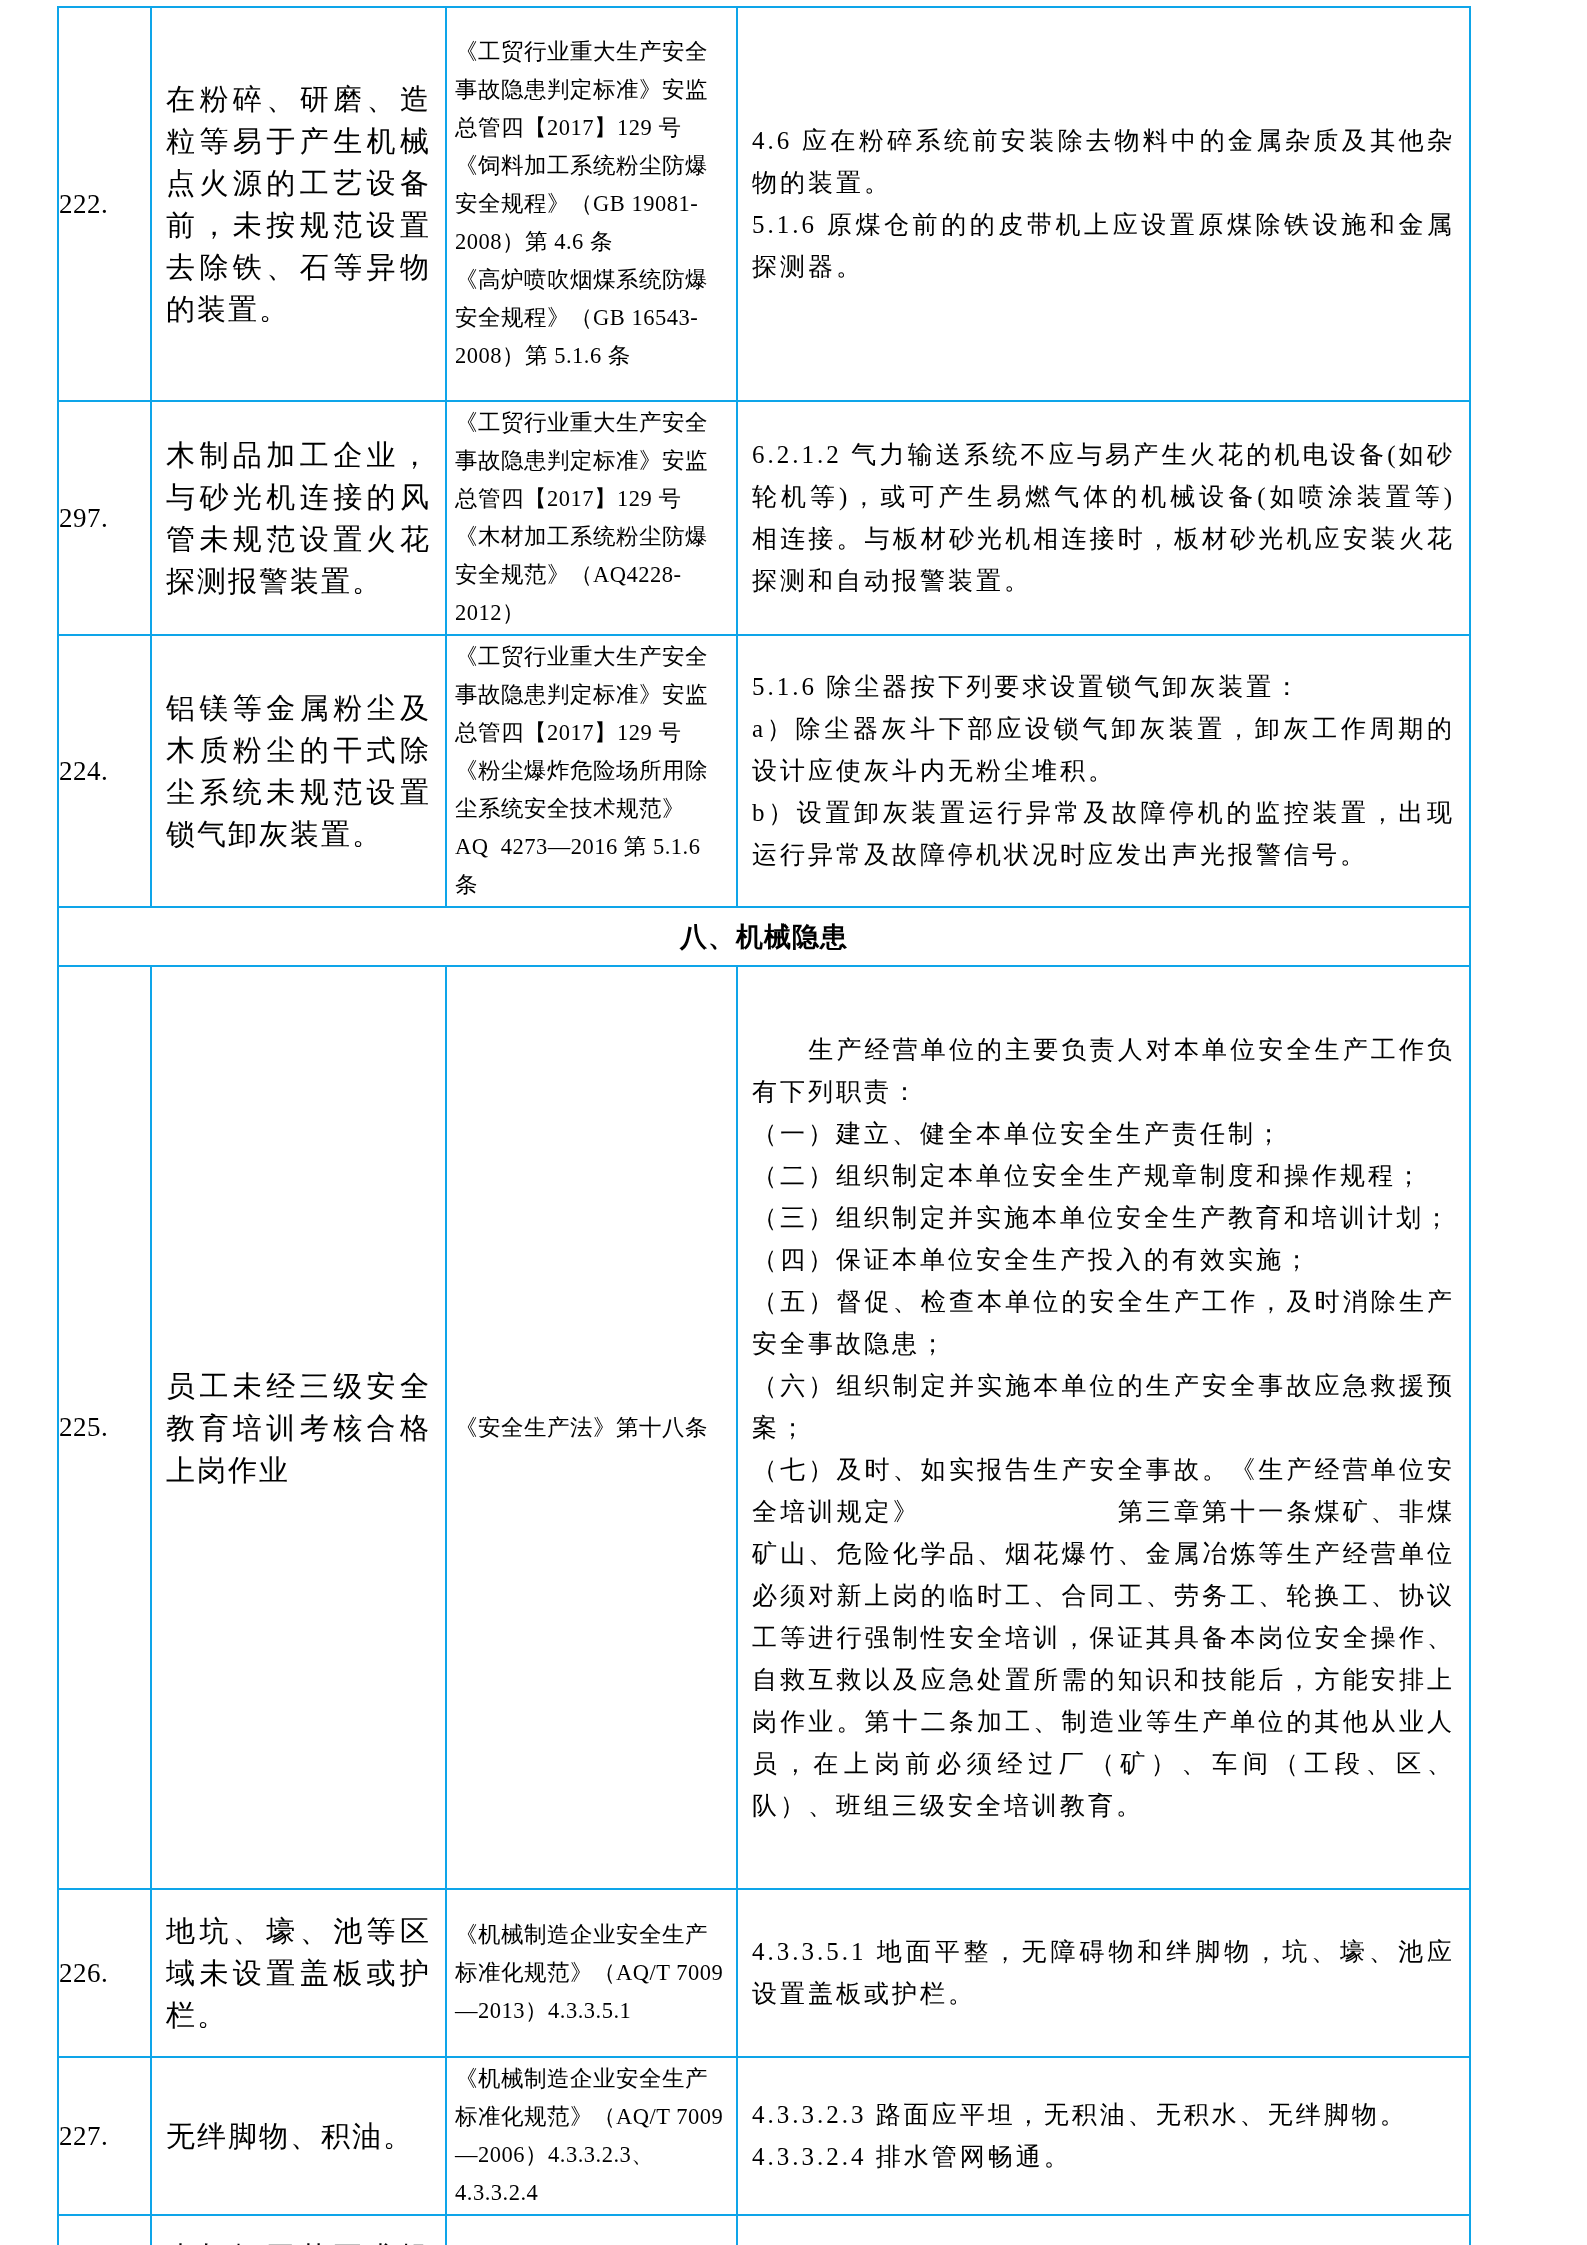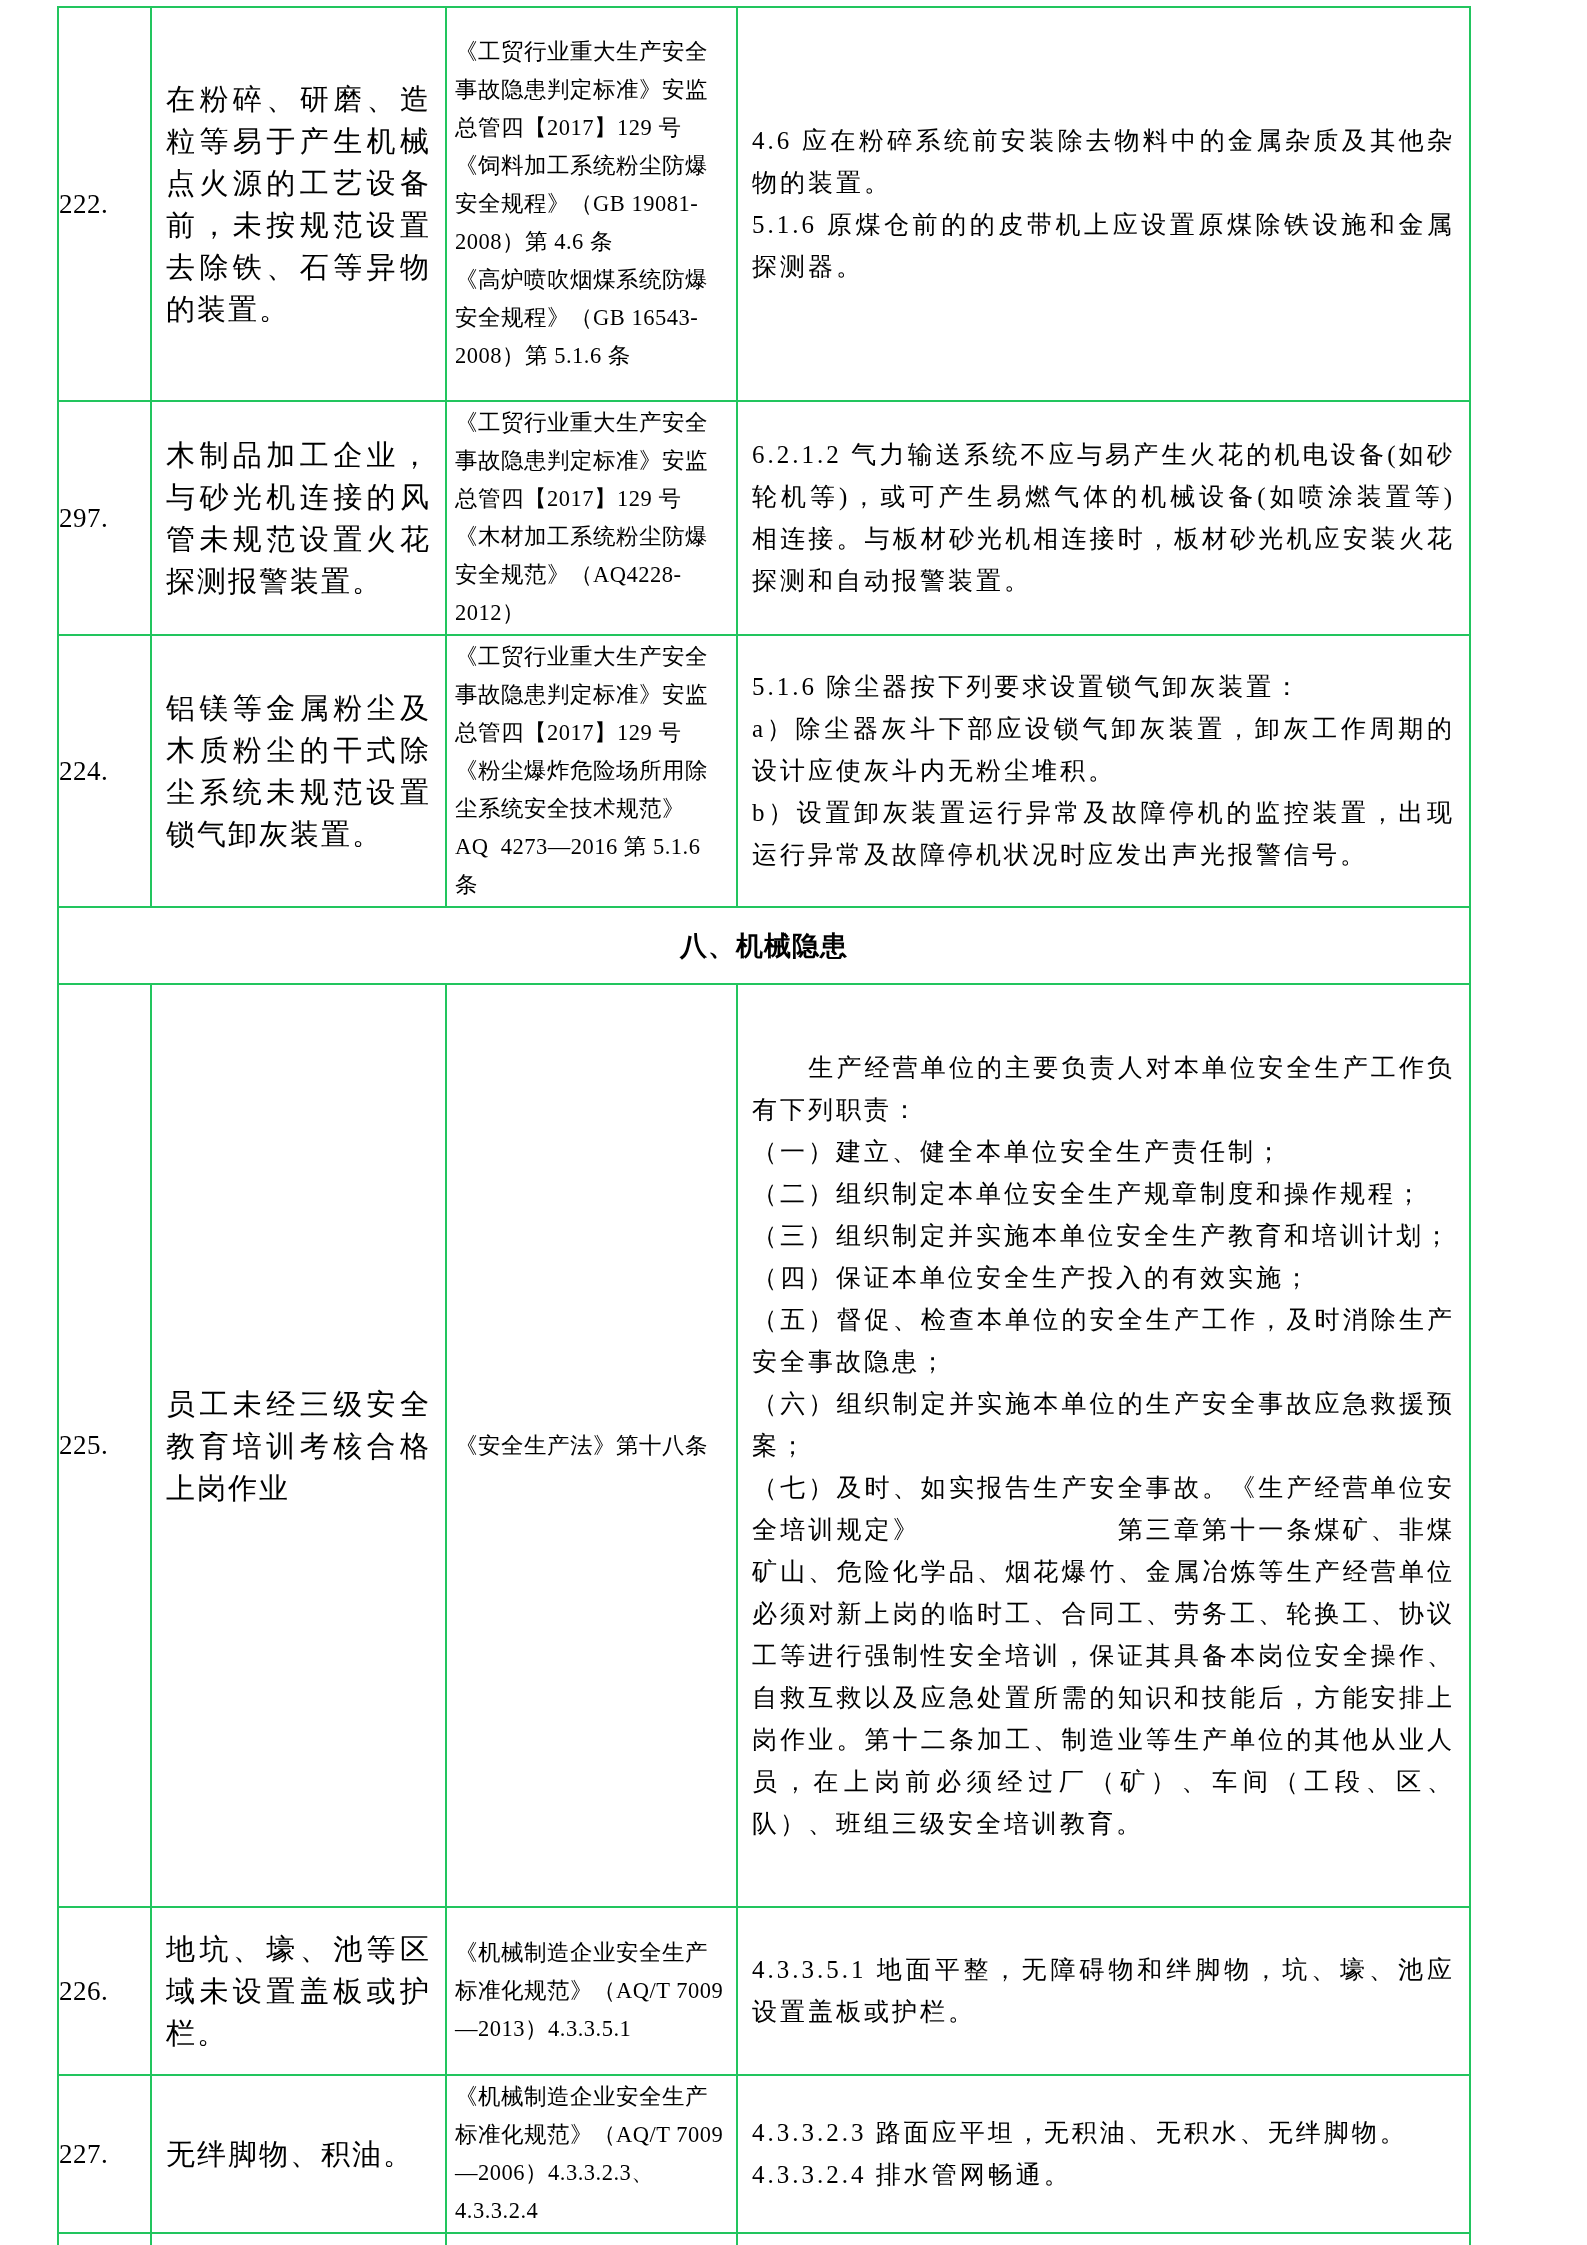--- a/index.html
+++ b/index.html
@@ -16,21 +16,21 @@
   }
   table.hazard-table {
     position: absolute;
     left: 57px;
     top: 6px;
     width: 1412px;
     border-collapse: collapse;
     table-layout: fixed;
   }
   td {
-    border: 2px solid #22c55e;
+    border: 2px solid #0ea5e9;
     vertical-align: middle;
     overflow: hidden;
     padding: 2px 0;
   }
   td.c1 {
     font-size: 27px;
     letter-spacing: 0.5px;
   }
   td.c2 {
     font-size: 29px;
@@ -53,21 +53,21 @@
     font-size: 25px;
     line-height: 42px;
     letter-spacing: 3px;
     text-align: justify;
     padding: 4px 14px;
     white-space: pre-wrap;
   }
   tr.row-222 { height: 394px; }
   tr.row-223 { height: 180px; }
   tr.row-224 { height: 258px; }
-  tr.row-header { height: 77px; margin-left: 35px; }
+  tr.row-header { height: 59px; margin-left: 35px; }
   tr.row-225 { height: 923px; }
   tr.row-226 { height: 125px; }
   tr.row-227 { height: 124px; }
   tr.row-228 { height: 125px; }
   td.section-header-cell {
     font-size: 27px;
     font-weight: bold;
     text-align: center;
     letter-spacing: 1px;
   }

